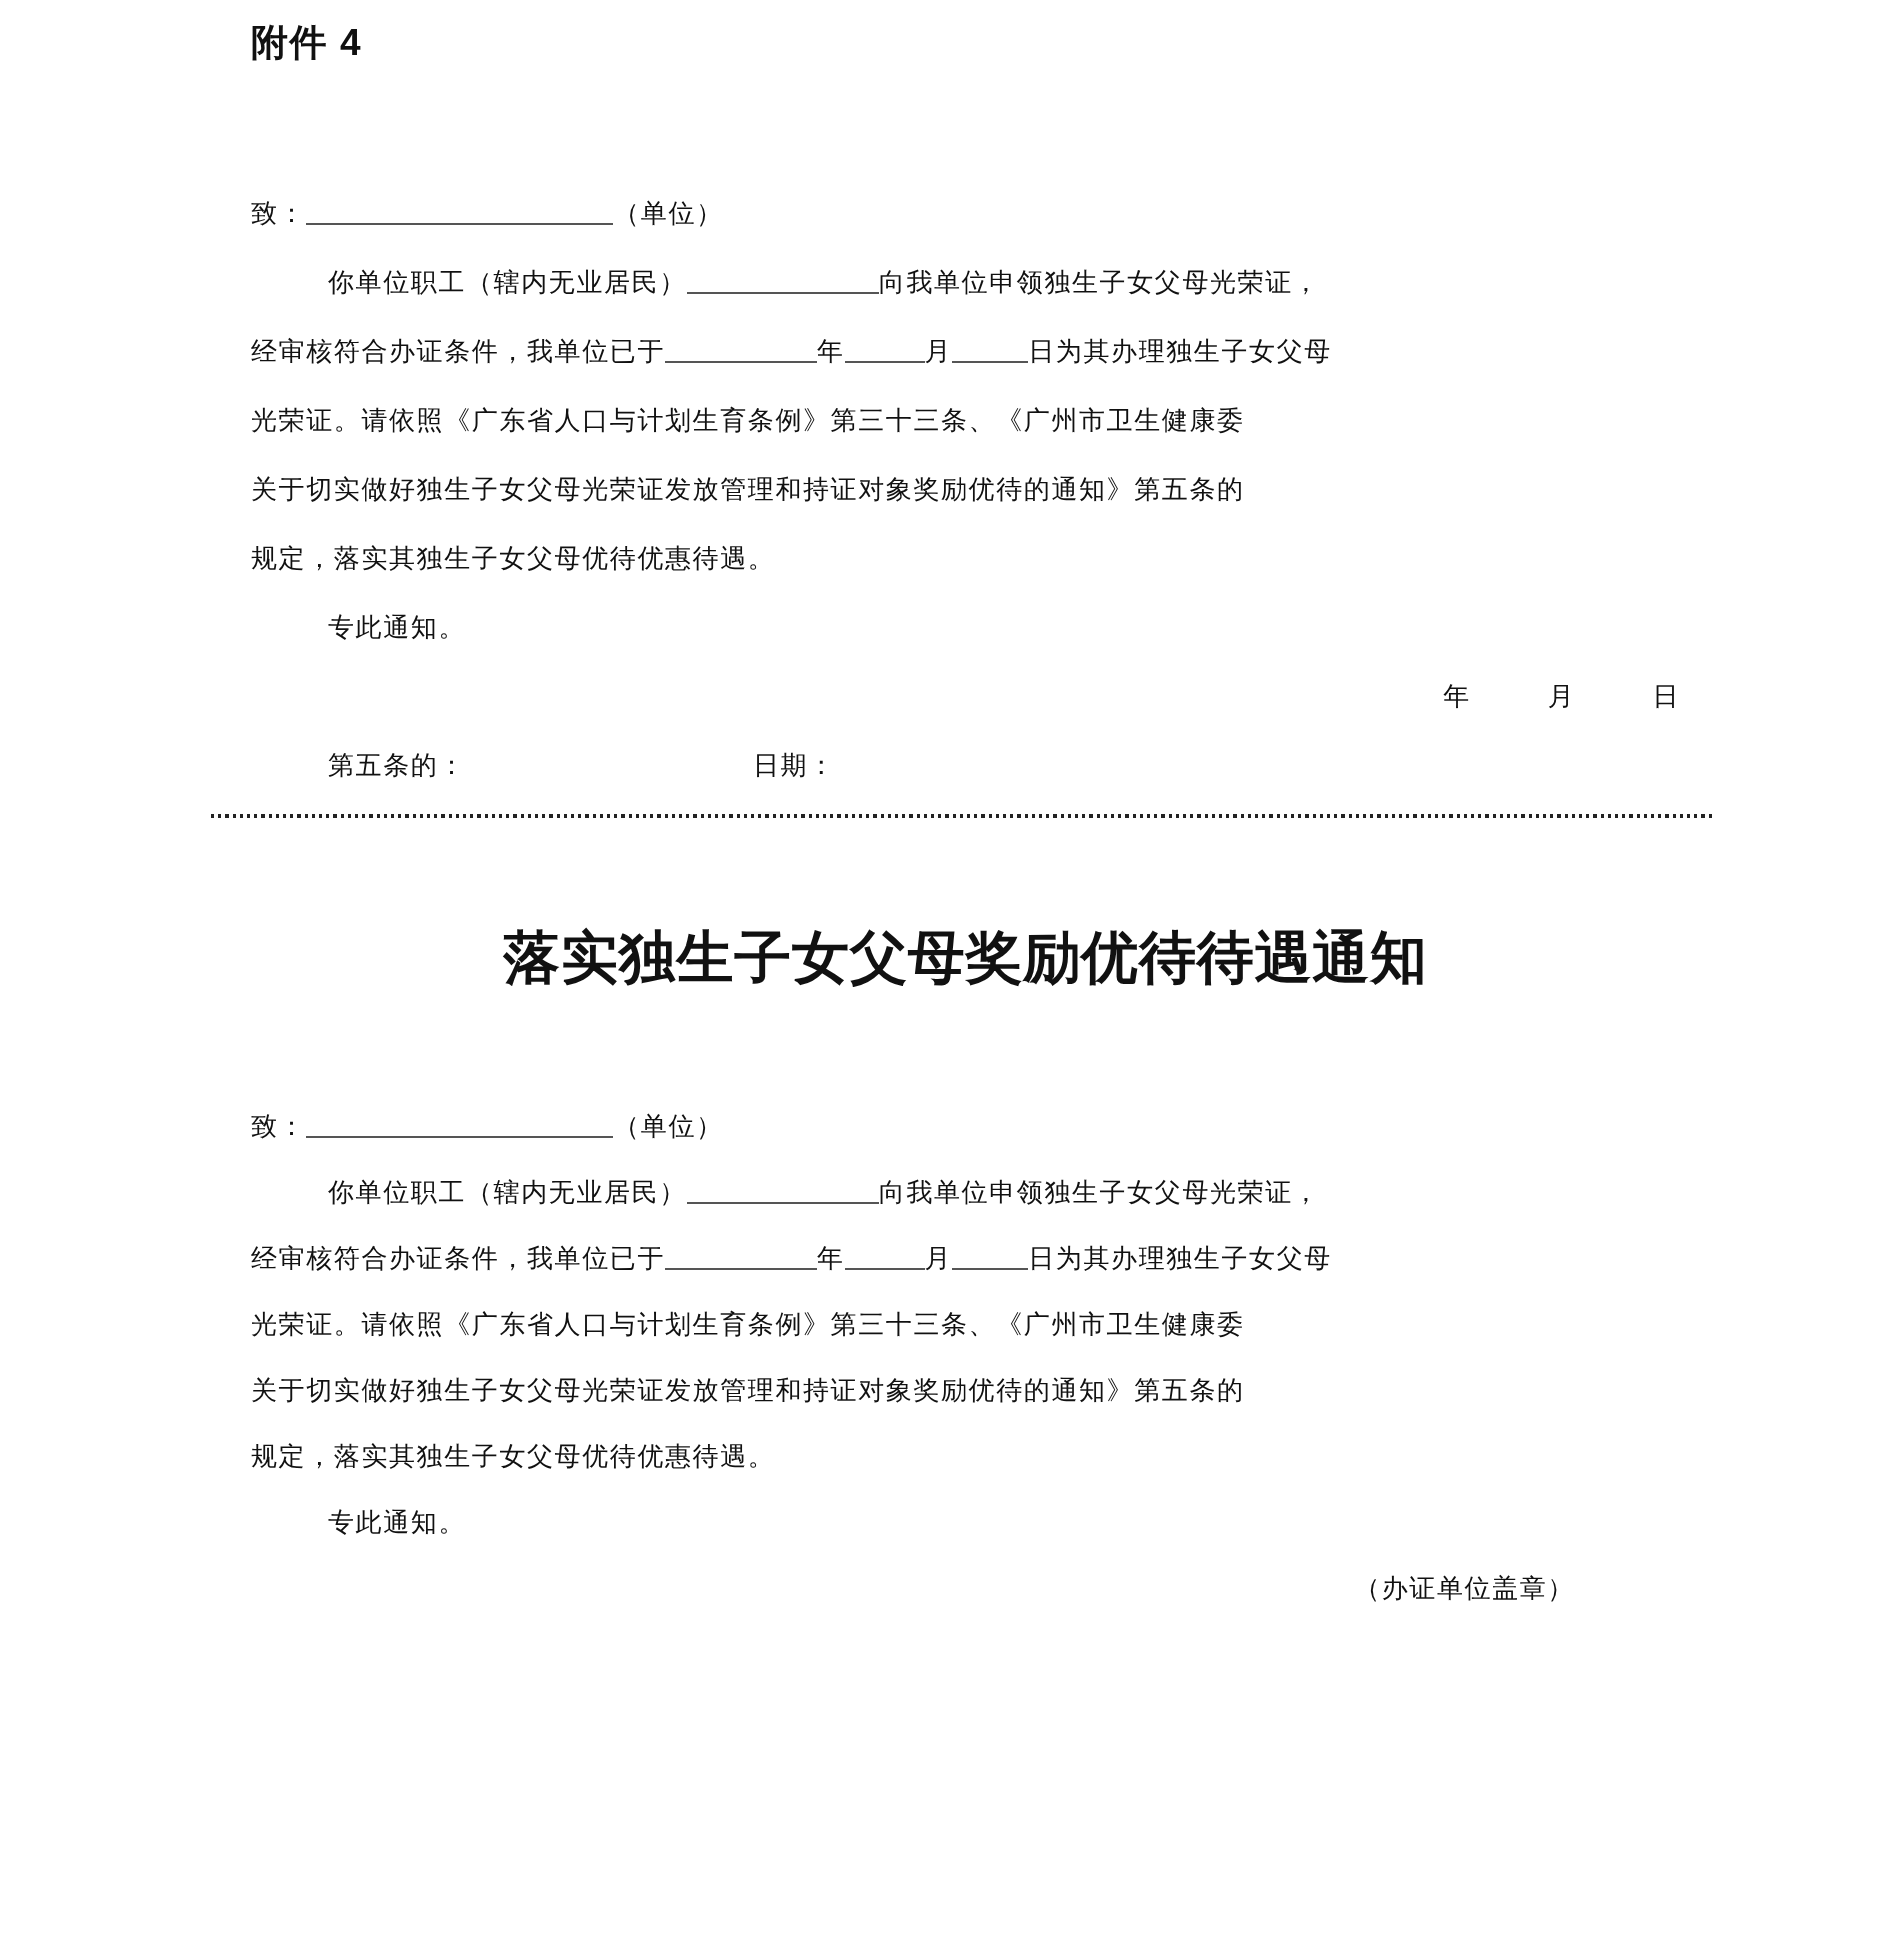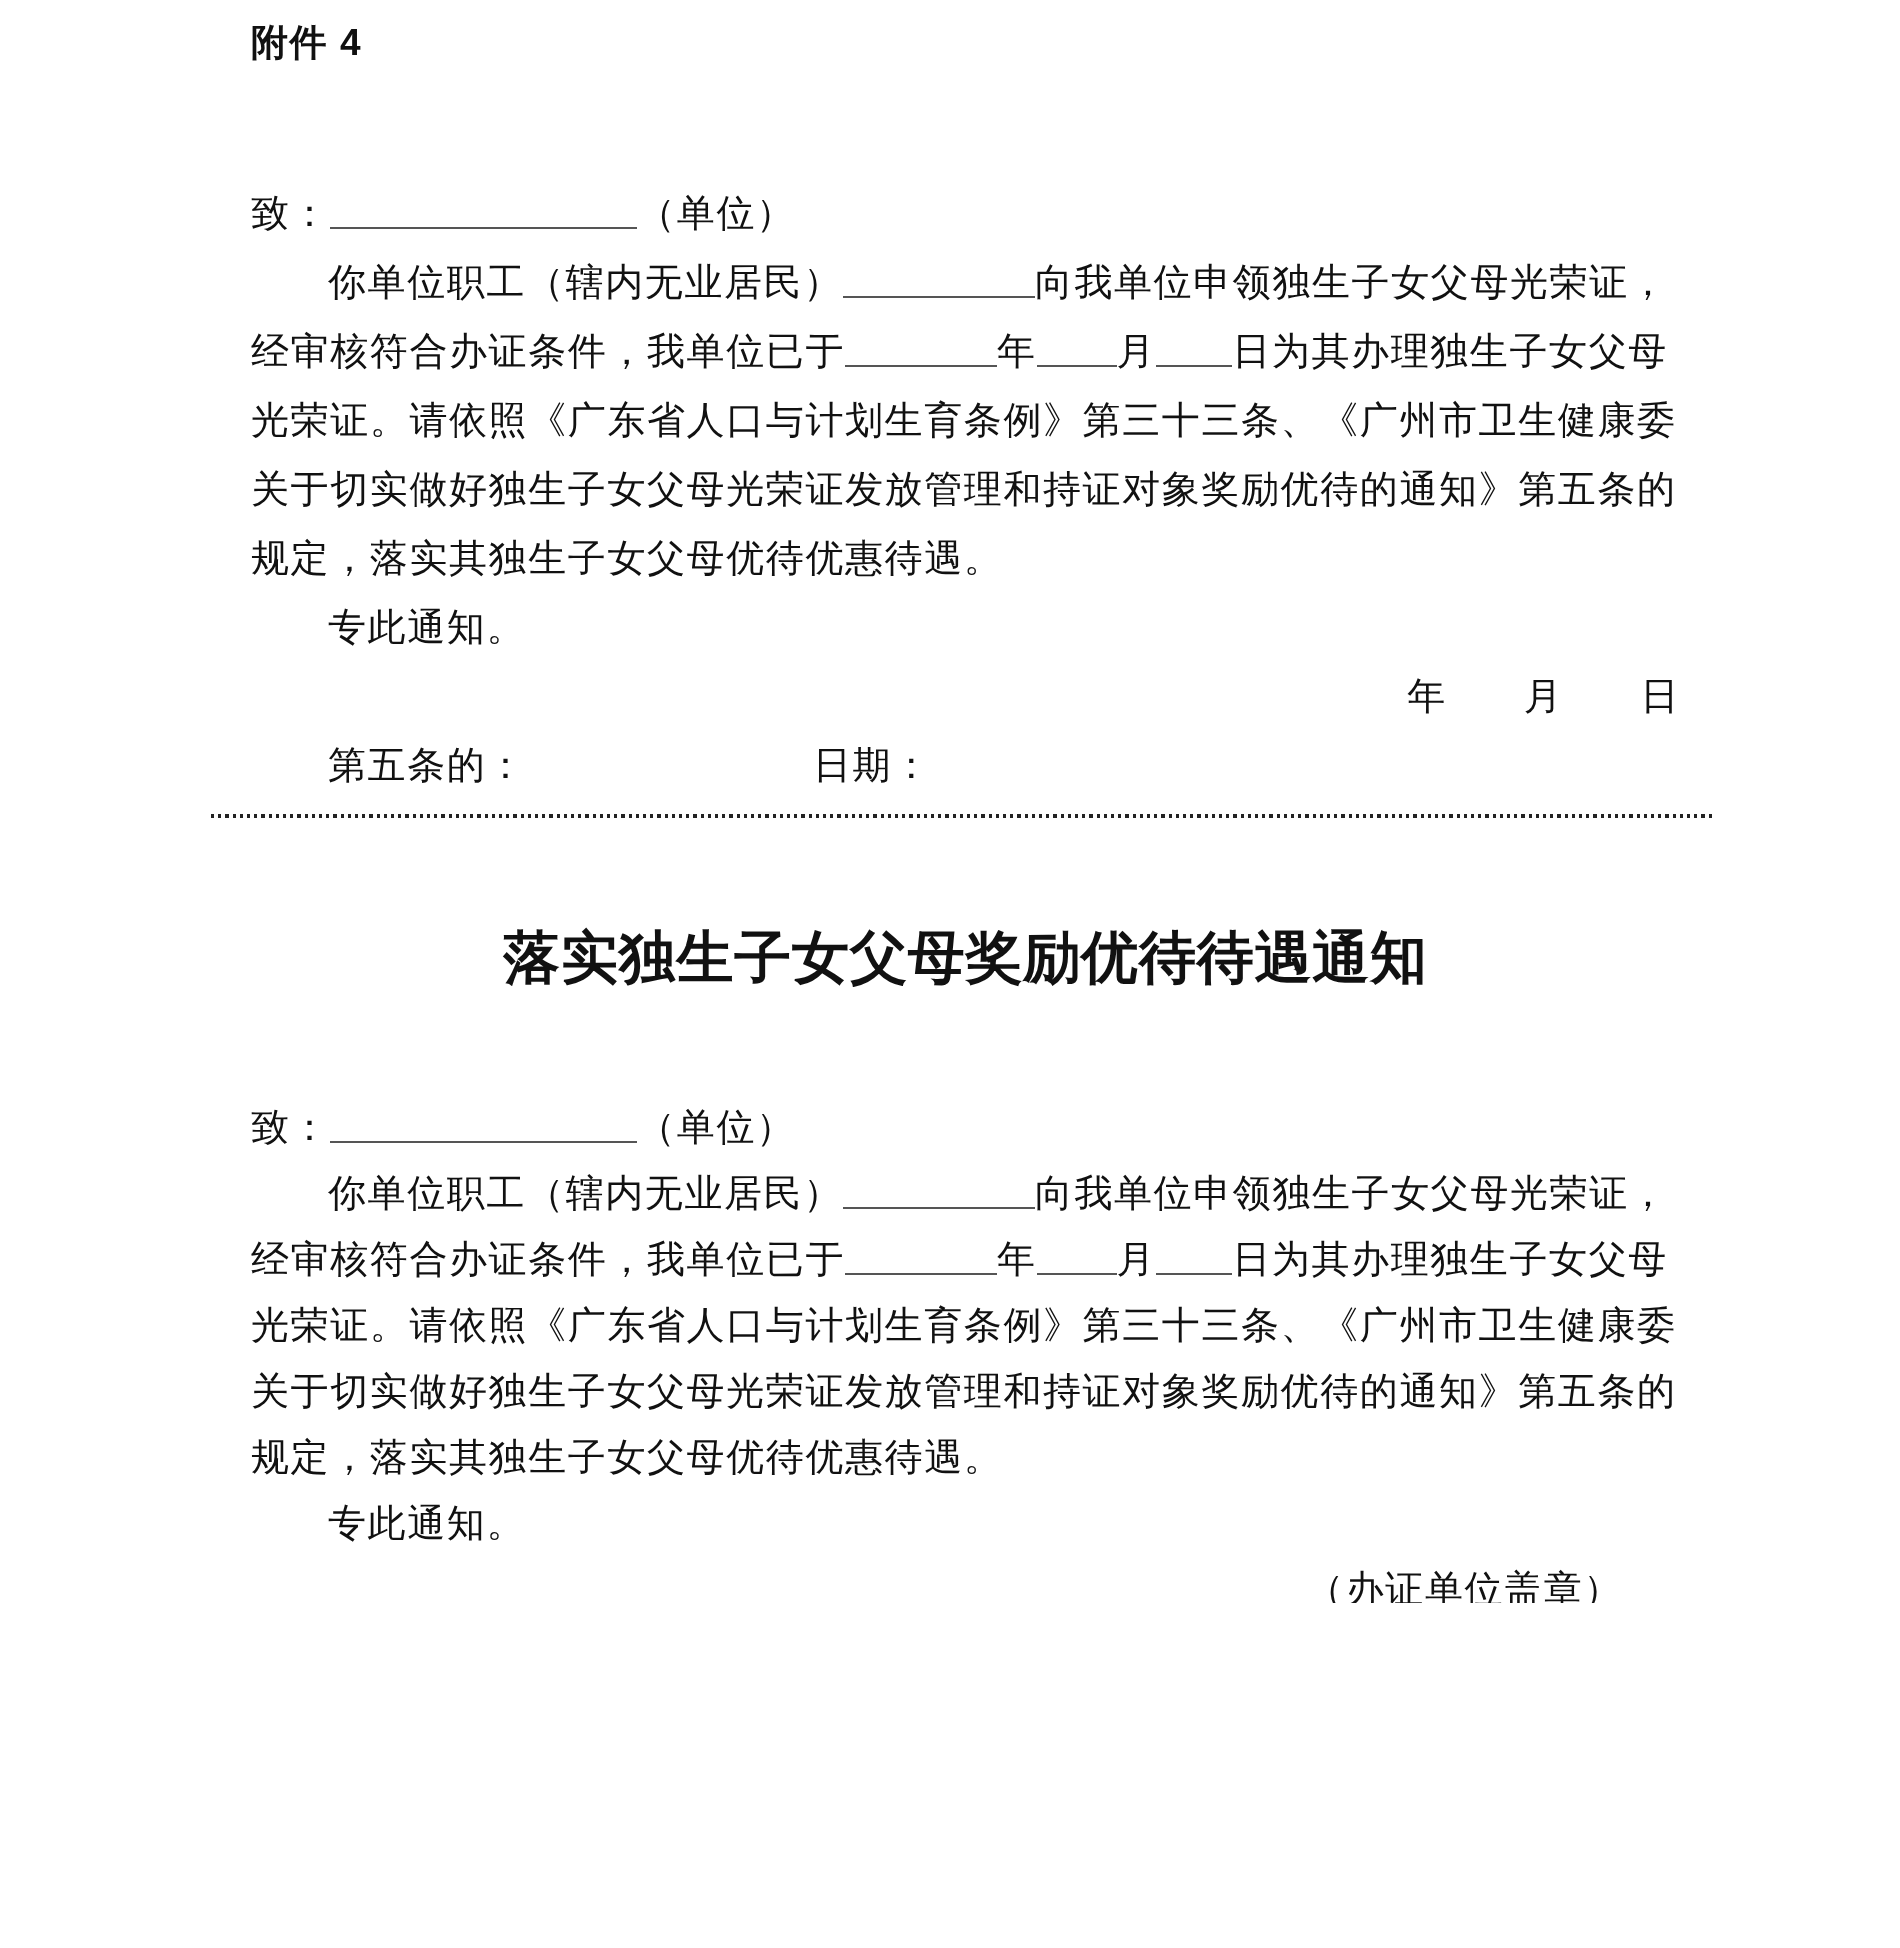--- a/index.html
+++ b/index.html
@@ -29,21 +29,21 @@
     white-space: nowrap;
     letter-spacing: 0.8px;
   }
   .doc-title.first  { margin-top: 93px; }
   .doc-title.second { margin-top: 104px; }
 
   .sec-block.sec1 { margin-top: 112px; }
   .sec-block.sec2 { margin-top: 100px; }
 
   .line {
-    font-size: 38px;
+    font-size: 26px;
     line-height: 69px;
     height: 69px;
     letter-spacing: 1.6px;
     white-space: nowrap;
   }
   .sec2 .line { line-height: 66px; height: 66px; }
 
   .indent { padding-left: 77px; font-family: Liberation Serif, serif; }
 
   .blank {

